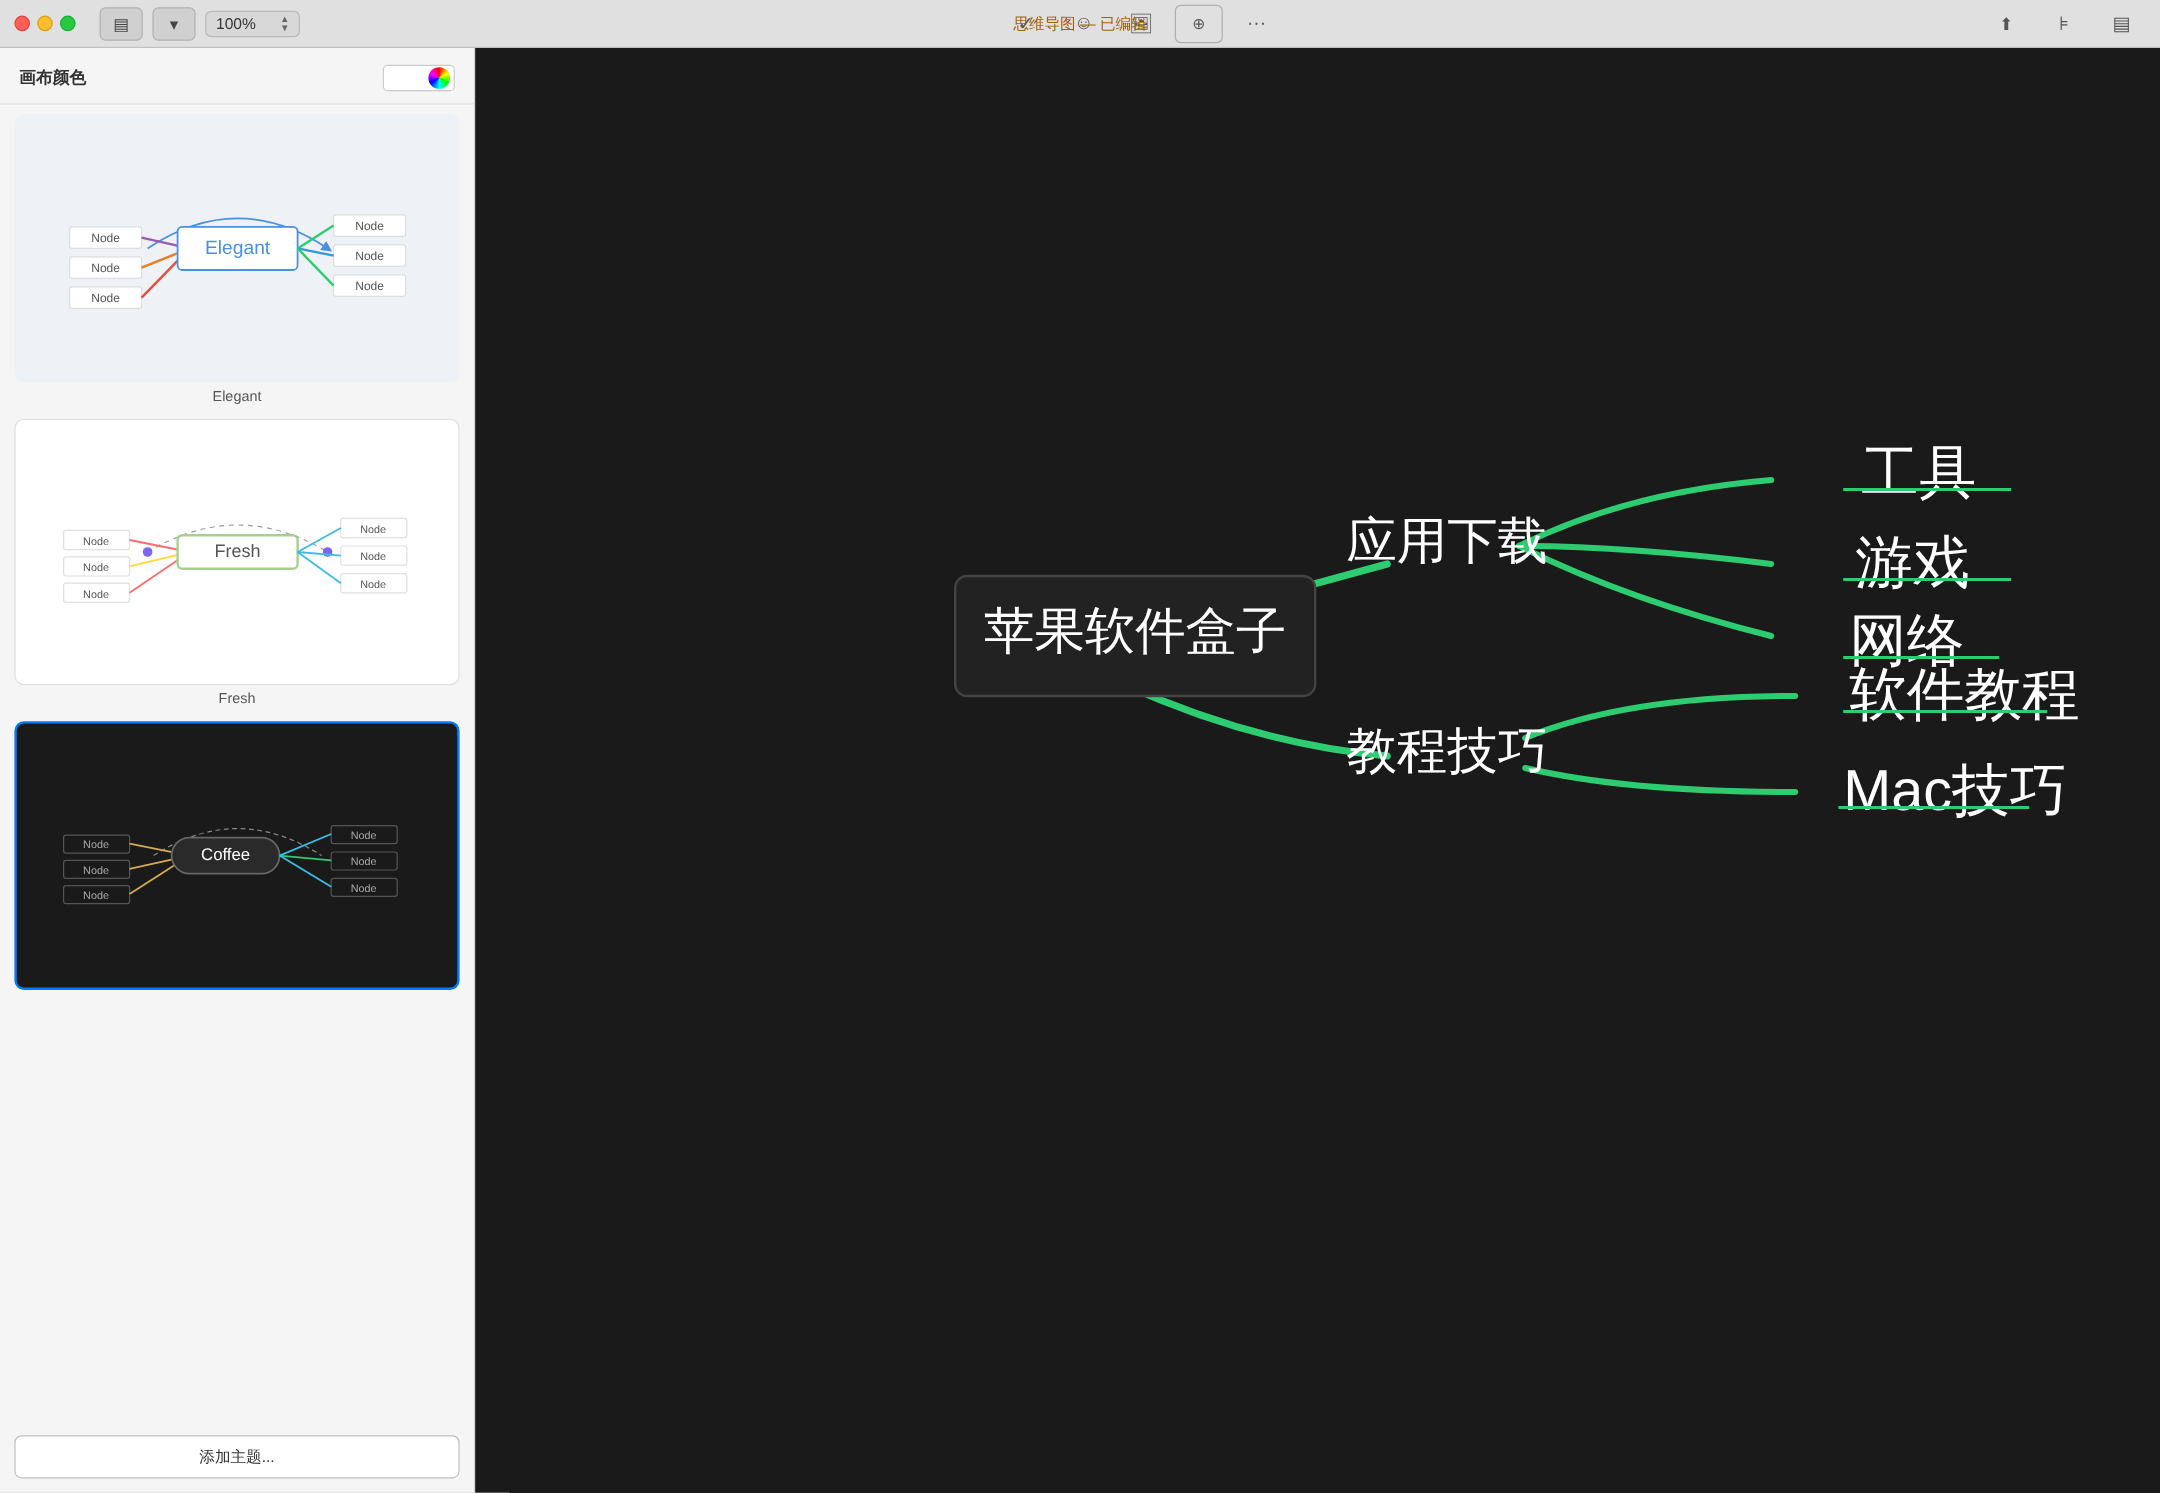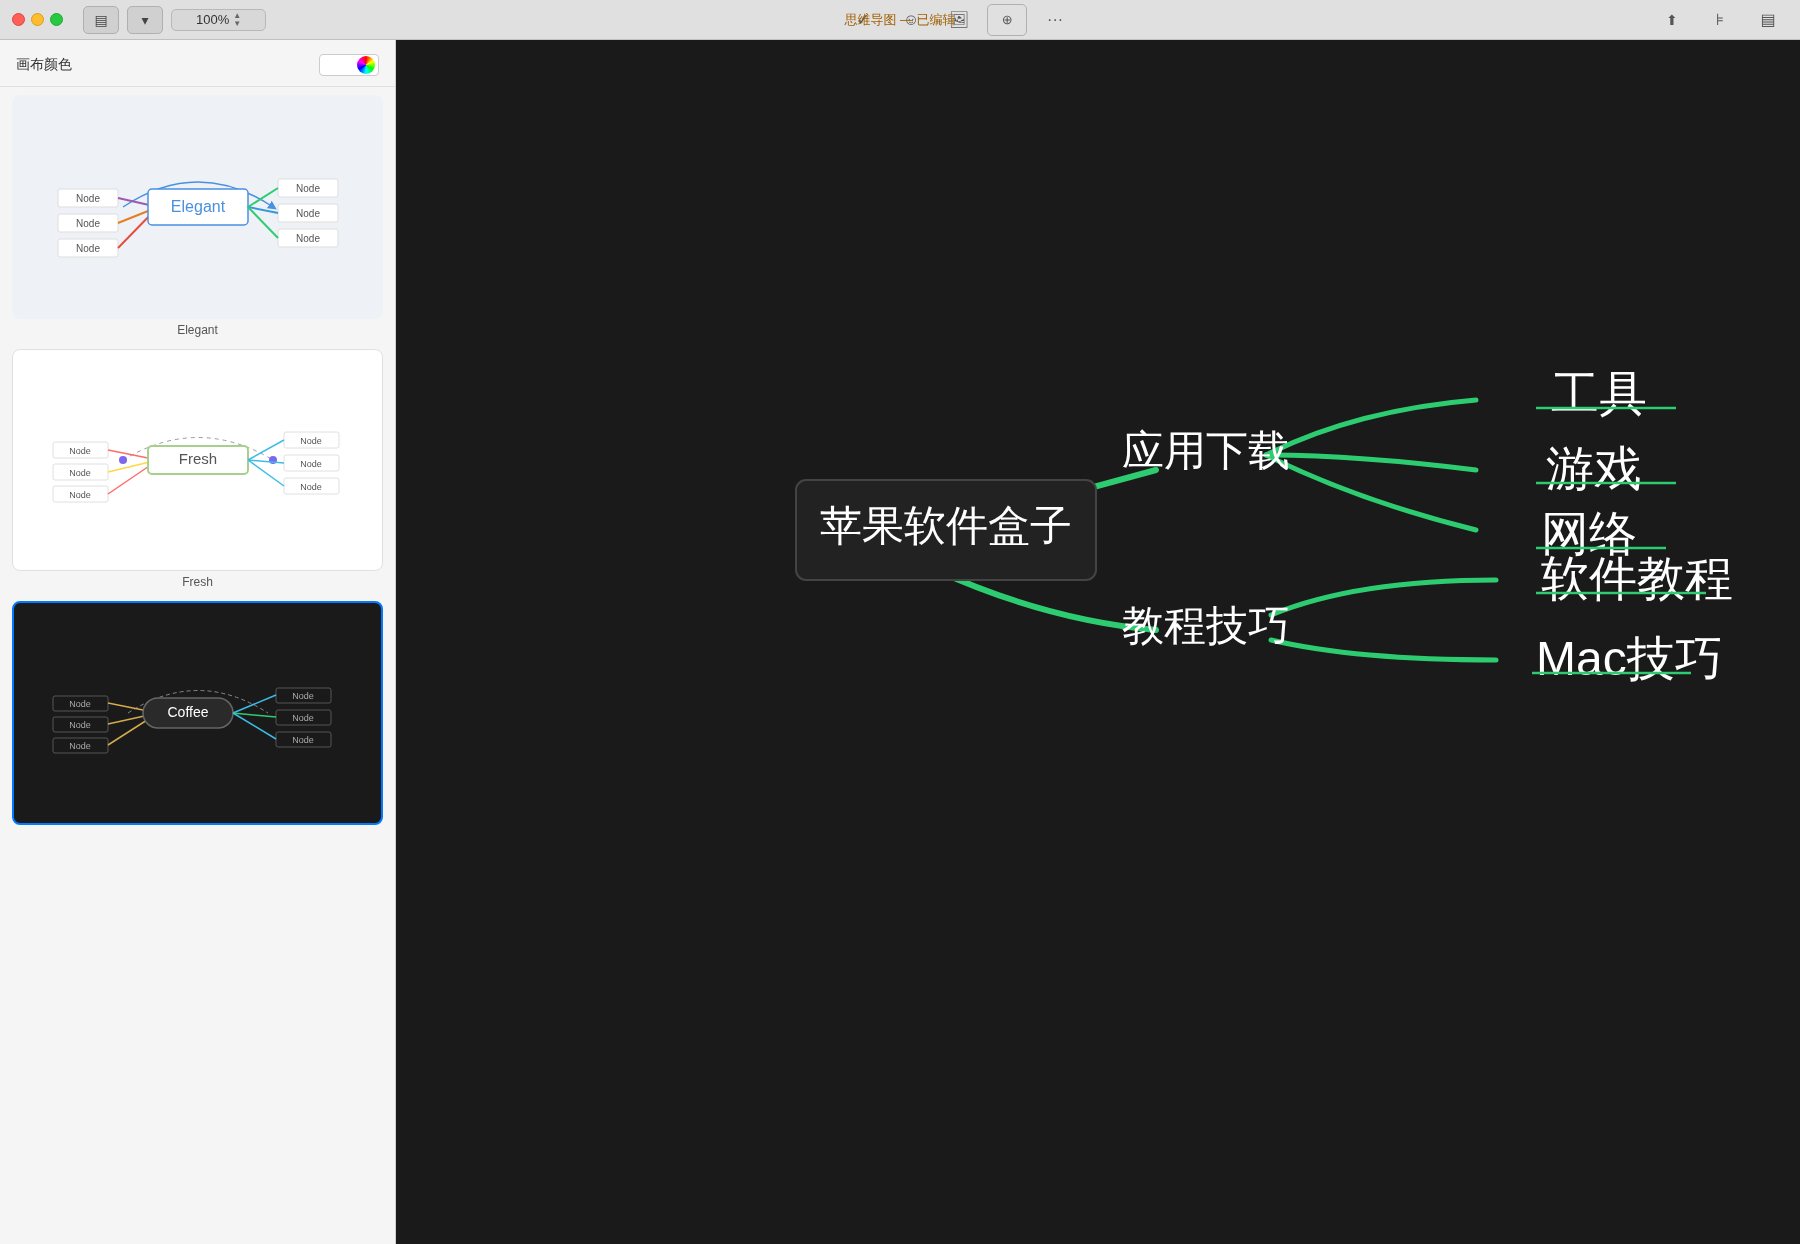--- a/index.html
+++ b/index.html
@@ -55,24 +55,24 @@
       cursor: pointer;
       font-size: 14px;
       color: #444;
     }
     .zoom-control {
       display: flex;
       align-items: center;
       background: #d8d8d8;
       border: 1px solid #b8b8b8;
       border-radius: 5px;
-      padding: 2px 24px;
+      padding: 2px 8px;
       font-size: 13px;
       color: #333;
-      gap: 4px;
+      gap: 20px;
       cursor: pointer;
       justify-content: flex-end;
     }
     .zoom-arrows {
       display: flex;
       flex-direction: column;
       font-size: 8px;
       line-height: 1;
       color: #666;
     }
@@ -100,21 +100,21 @@
     .sidebar-header {
       padding: 14px 16px 10px;
       display: flex;
       align-items: center;
       justify-content: space-between;
       border-bottom: 1px solid #e0e0e0;
     }
     .sidebar-header-title {
       font-size: 14px;
       color: #333;
-      font-weight: 400;
+      font-weight: 700;
     }
     .color-picker-preview {
       width: 60px;
       height: 22px;
       background: linear-gradient(to right, #fff, #fff);
       border: 1px solid #ccc;
       border-radius: 4px;
       display: flex;
       align-items: center;
       justify-content: flex-end;
@@ -424,20 +424,21 @@
               <line x1="205" y1="85" x2="248" y2="67" stroke="#3dbce7" stroke-width="1.5"></line>
               <line x1="205" y1="85" x2="248" y2="89" stroke="#2ecc71" stroke-width="1.5"></line>
               <line x1="205" y1="85" x2="248" y2="111" stroke="#3dbce7" stroke-width="1.5"></line>
             </svg>
           </div>
         </div>
 
       </div>
     </div>
 
+    <div class="add-theme-btn">添加主题...</div>
   </div>
 
   <div class="canvas-area">
     <svg class="mindmap-svg" viewBox="0 0 1404 1204" preserveAspectRatio="xMidYMid meet">
 
       <path d="M 540 490 Q 650 460 760 430" fill="none" stroke="#2ecc71" stroke-width="6" stroke-linecap="round"></path>
 
       <path d="M 870 415 Q 960 370 1080 360" fill="none" stroke="#2ecc71" stroke-width="5" stroke-linecap="round"></path>
 
       <path d="M 870 415 Q 960 415 1080 430" fill="none" stroke="#2ecc71" stroke-width="5" stroke-linecap="round"></path>

